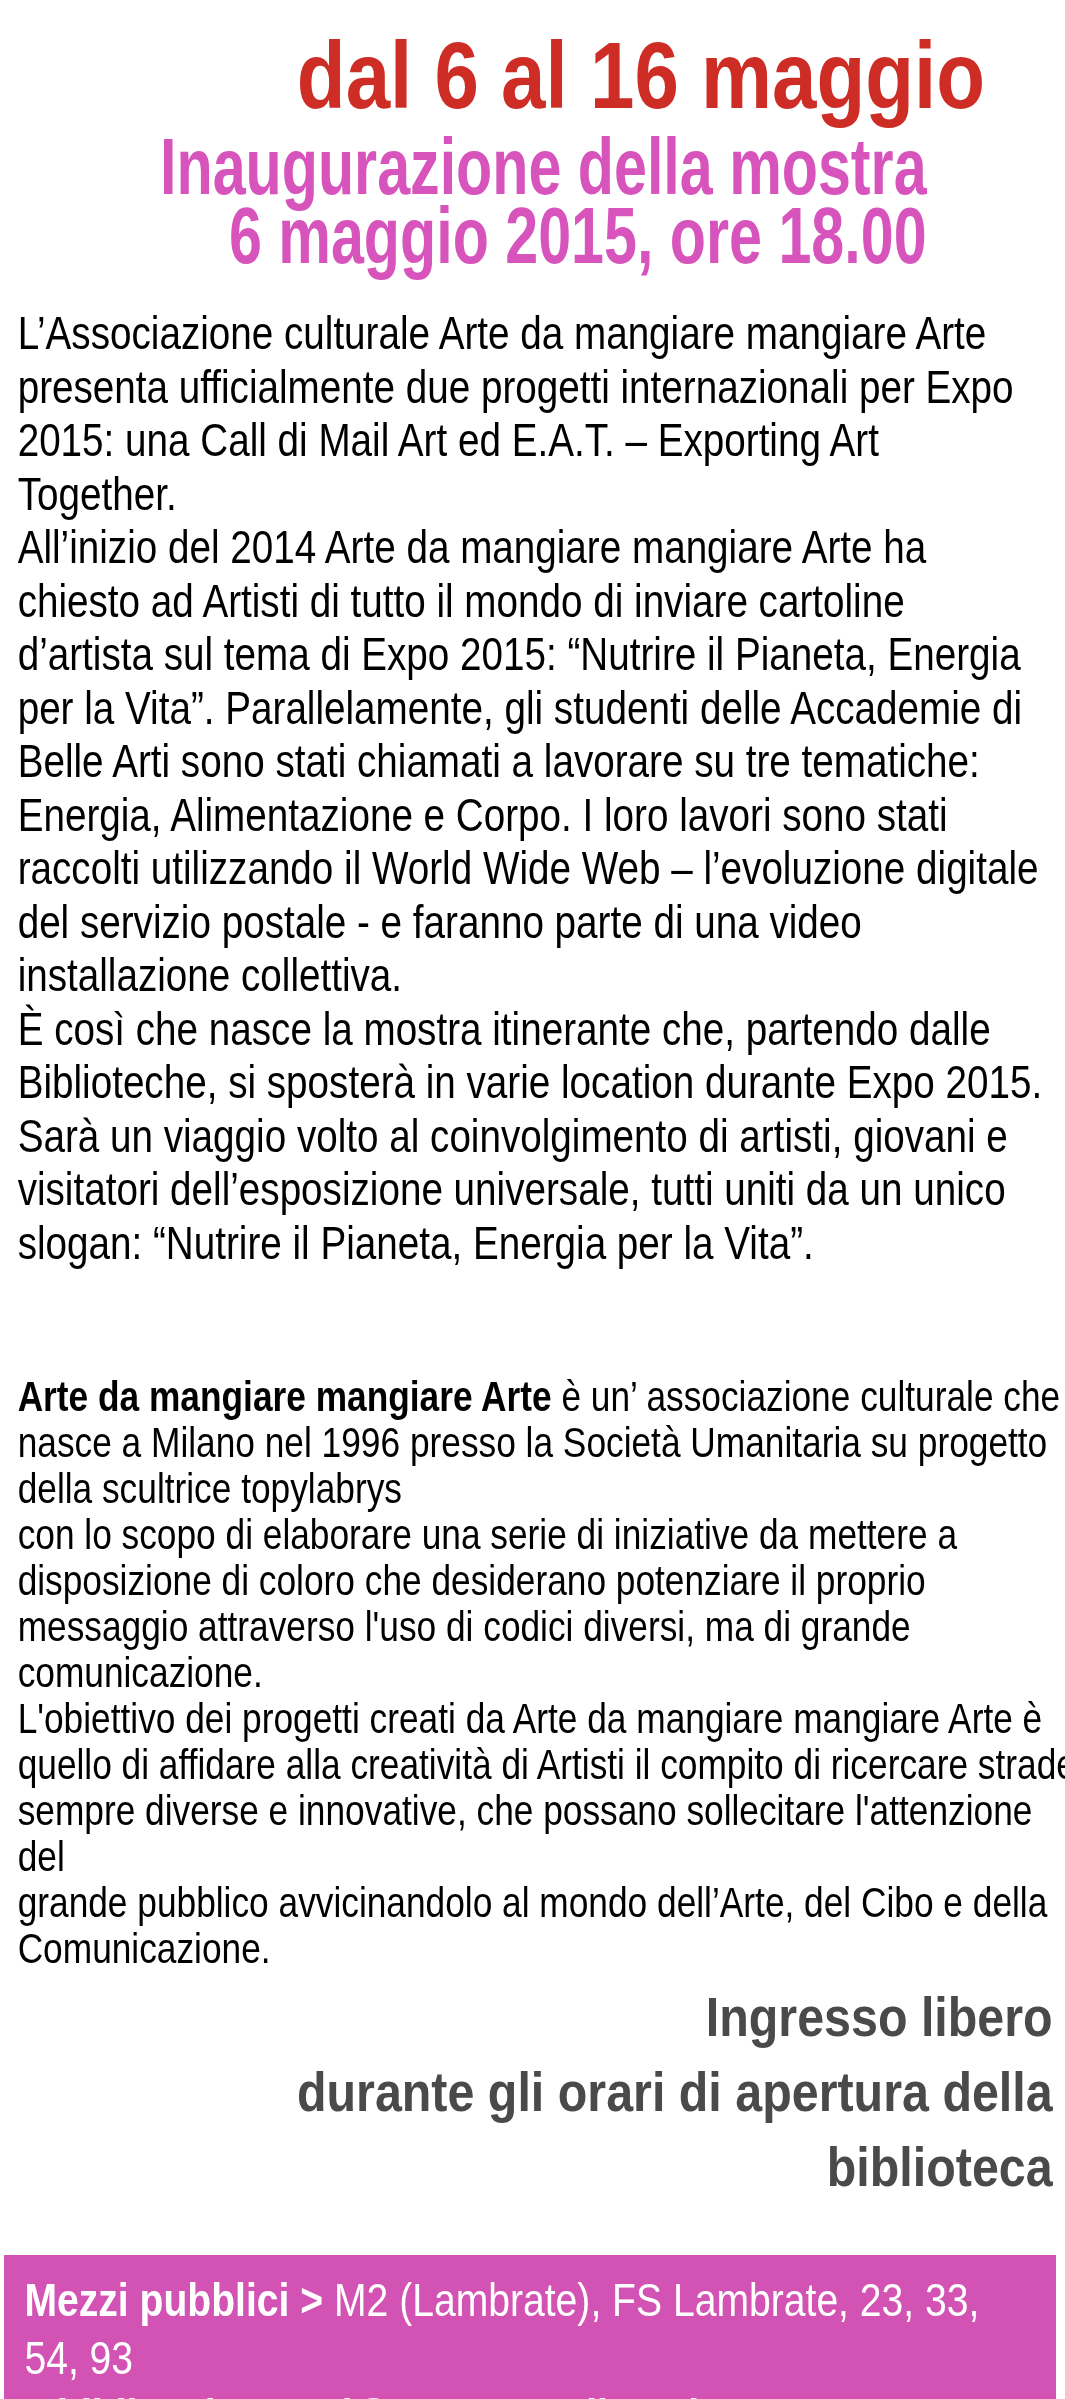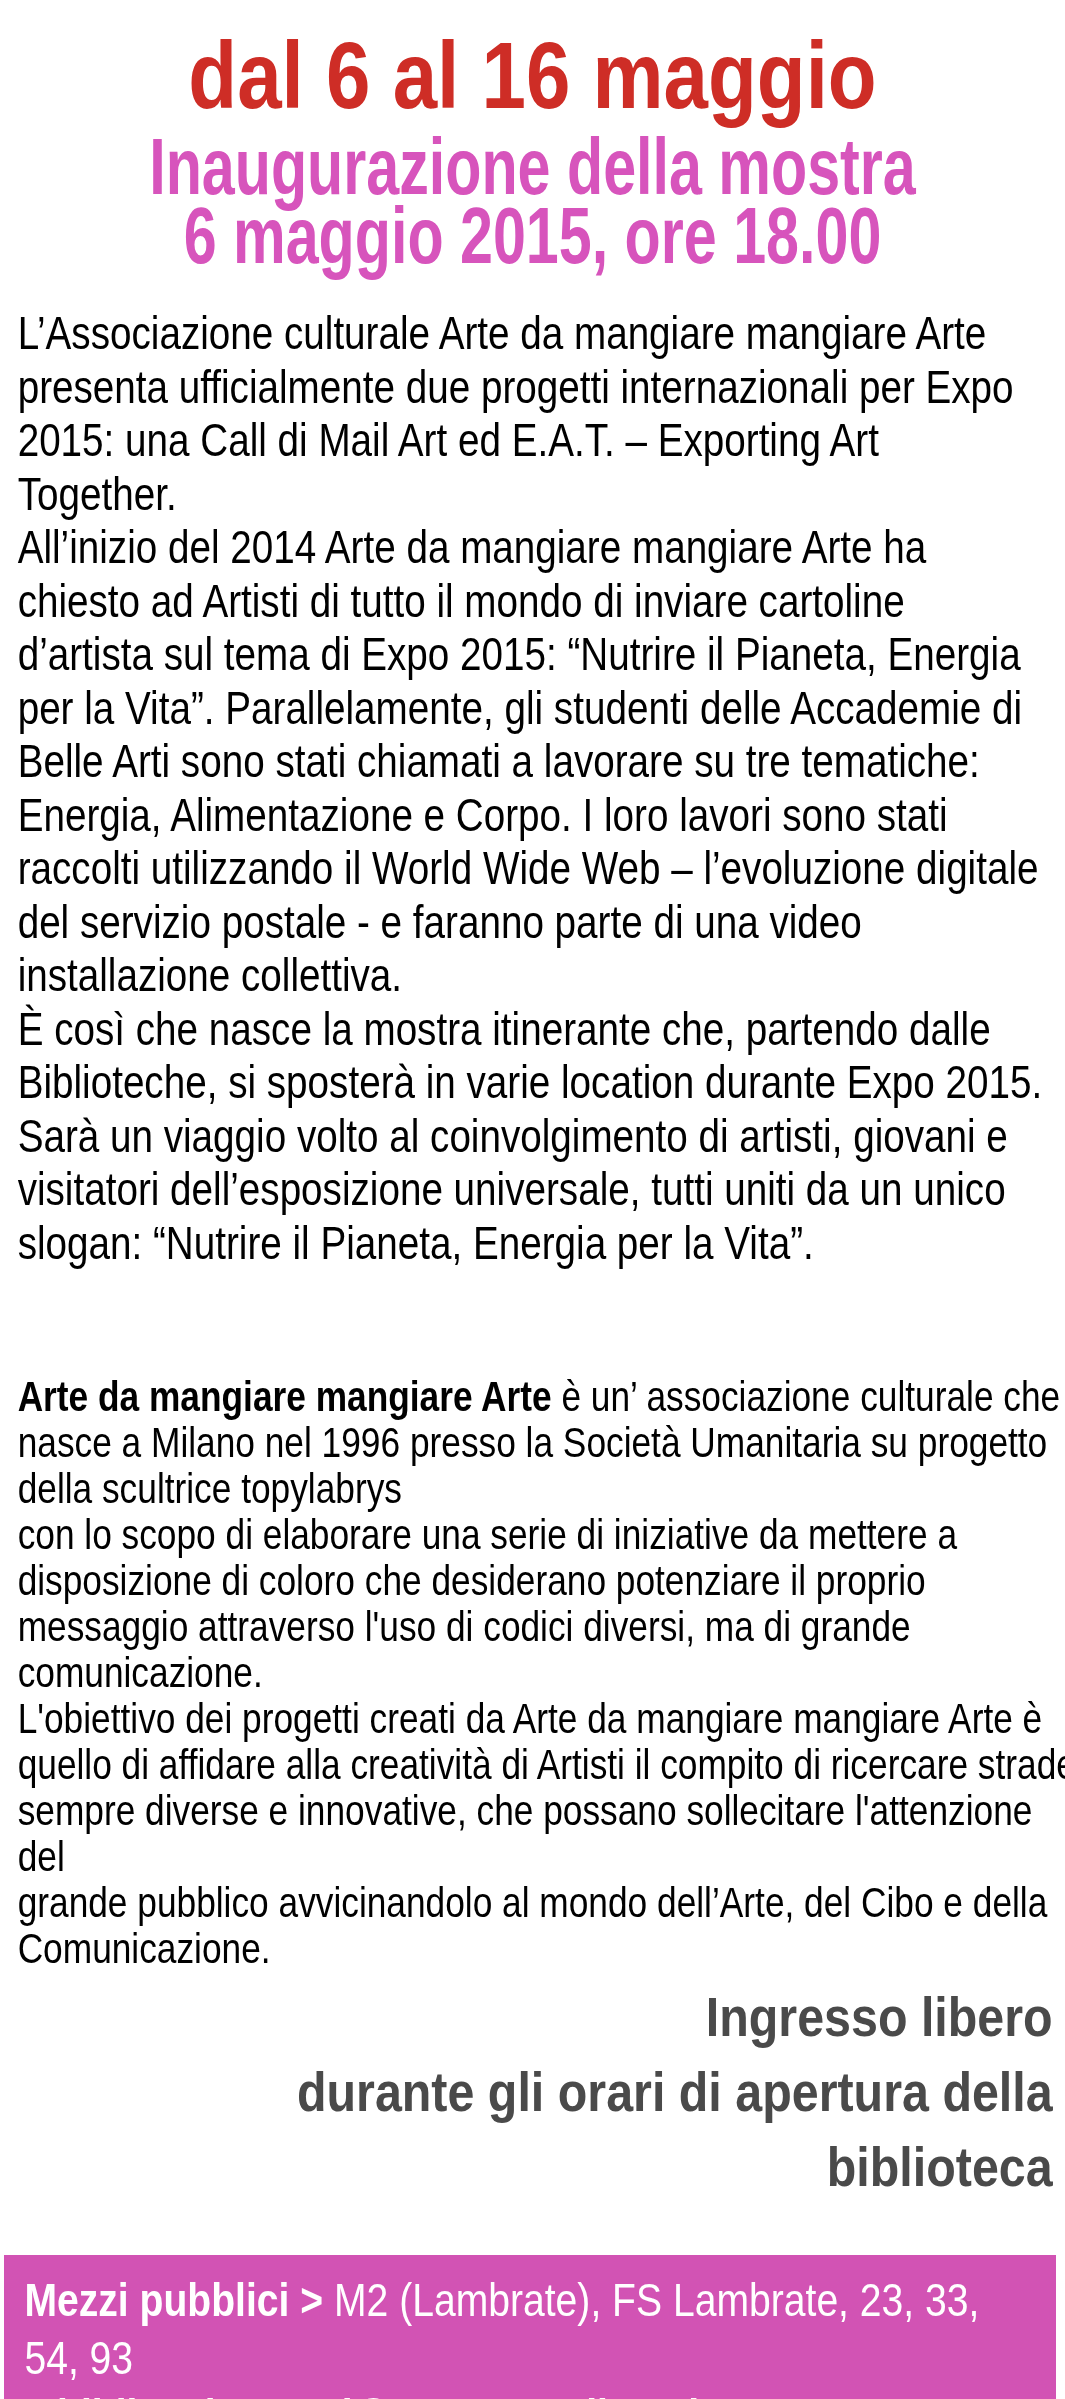--- a/index.html
+++ b/index.html
@@ -5,21 +5,21 @@
   html,body { margin:0; padding:0; background:#ffffff; }
   .page {
     position:relative;
     width:1065px;
     height:2399px;
     background:#ffffff;
     overflow:hidden;
     font-family:"Liberation Sans", sans-serif;
     color:#000;
   }
-  .hdr { padding-top:20px; text-align:center; }
+  .hdr { padding-top:20px; text-align:right; }
   .title {
     font-size:94px;
     line-height:112px;
     font-weight:bold;
     color:var(--title-red);
     transform:scaleX(0.85);
     transform-origin:50% 0;
     white-space:nowrap;
   }
   .sub {

